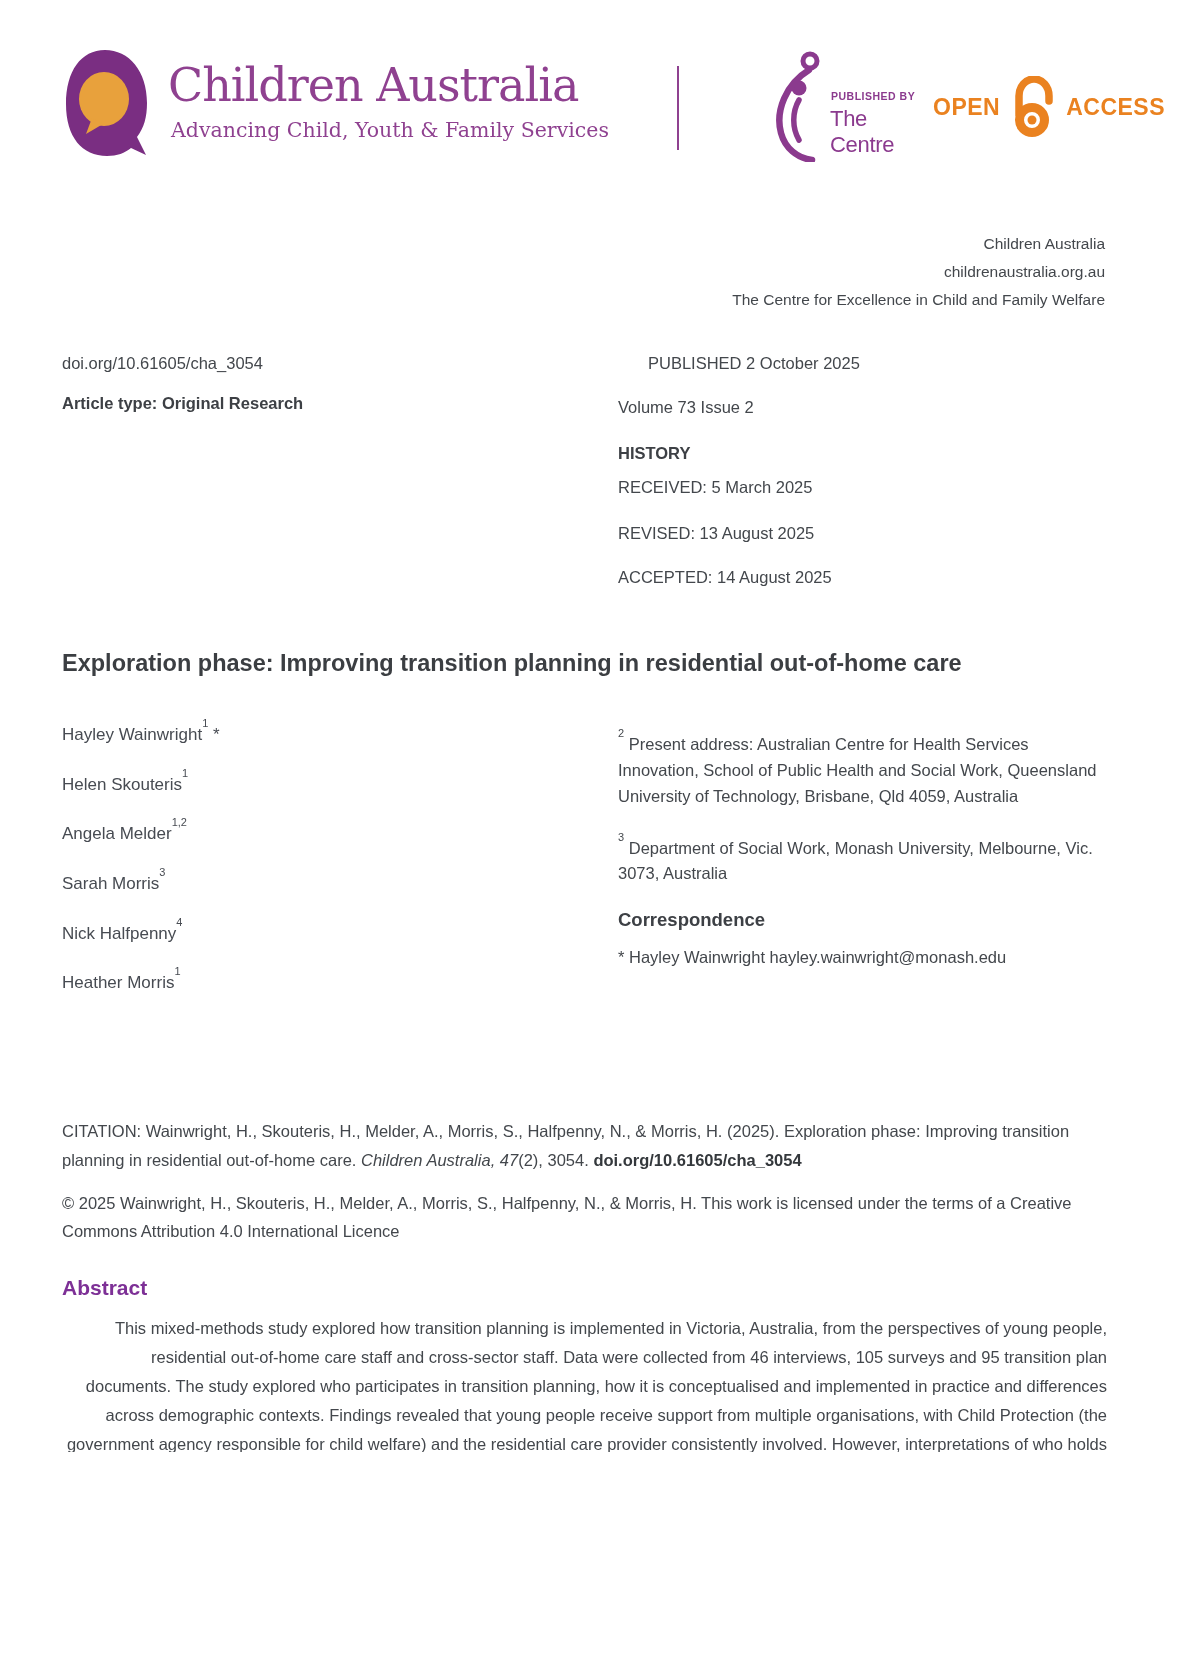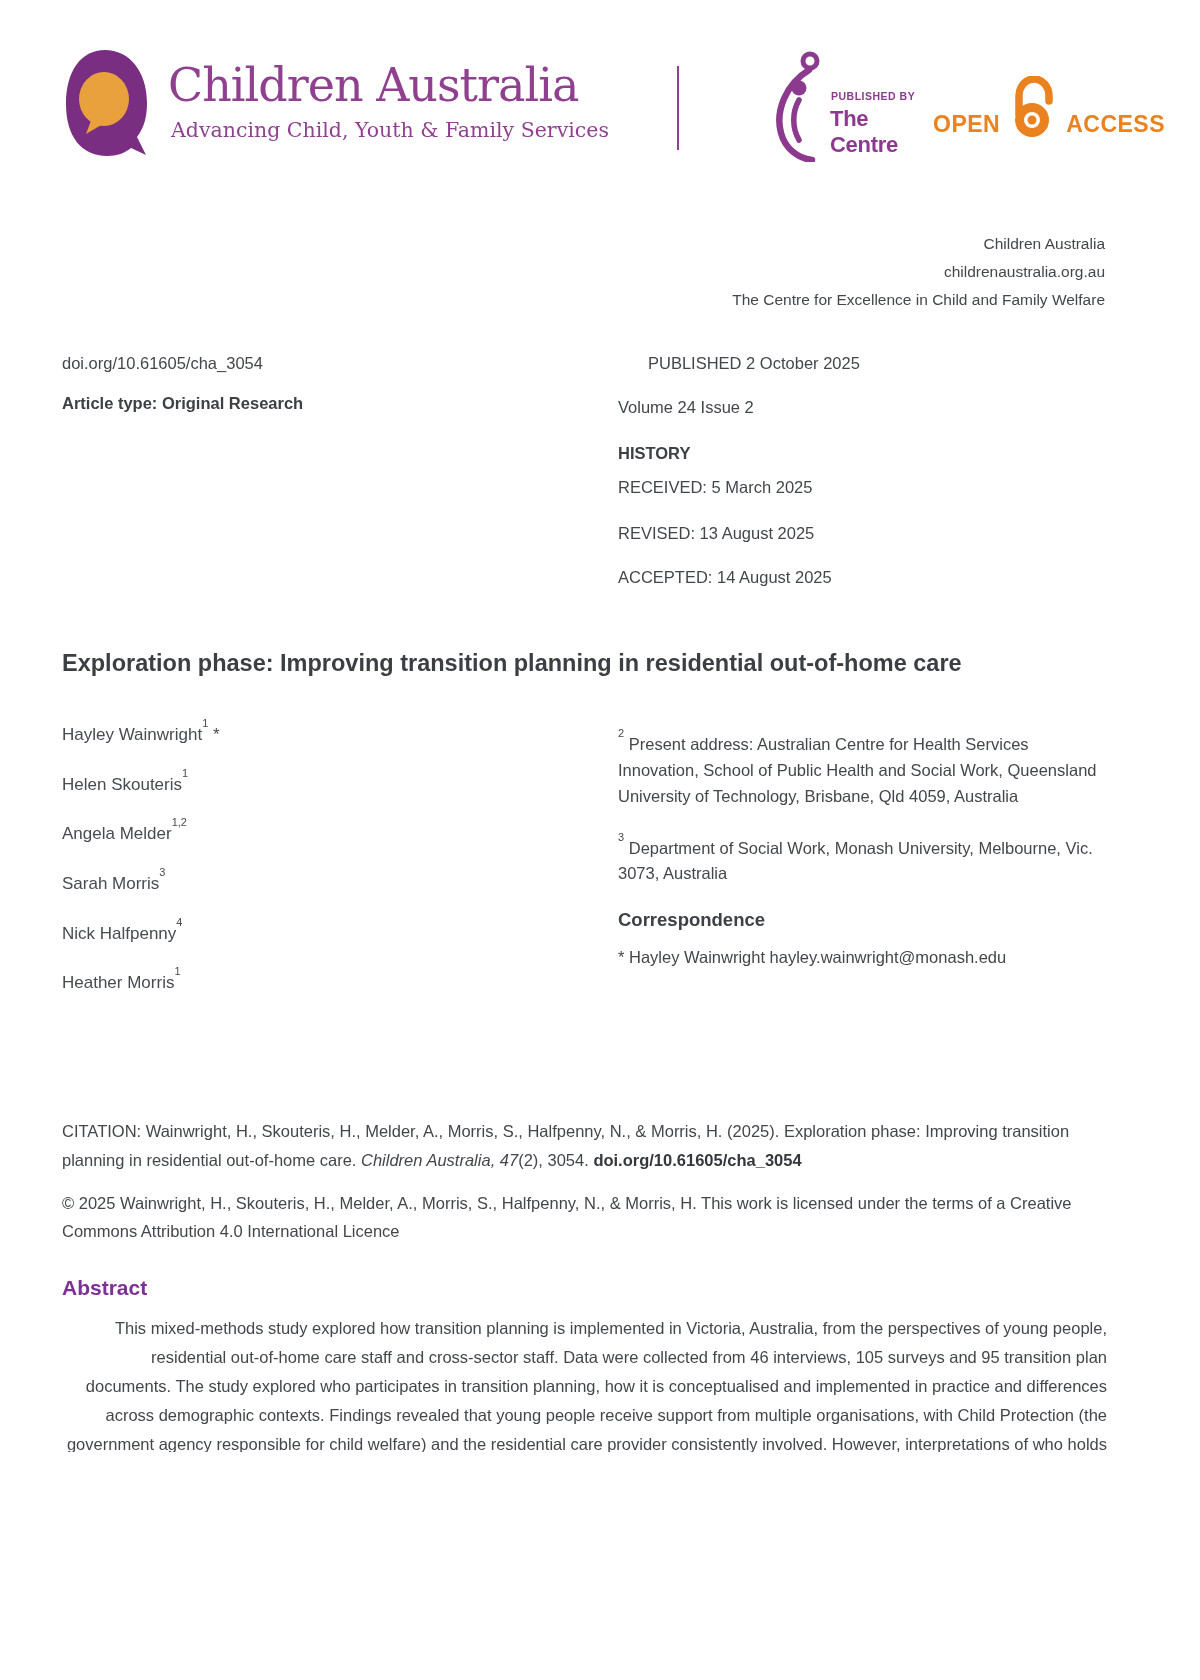--- a/index.html
+++ b/index.html
@@ -14,22 +14,22 @@
   .journal-title {
     font-family:"DejaVu Serif", serif; font-size:46px; color:#8f4190;
     letter-spacing:-1px; white-space:nowrap;
   }
   .journal-tagline {
     font-family:"DejaVu Serif", serif; font-size:20.5px; color:#8f4190;
     white-space:nowrap;
   }
   .header-divider { width:2px; height:84px; background:#8f4190; }
   .published-by { font-size:10.5px; letter-spacing:.5px; color:#8b3a8e; font-weight:bold; }
-  .centre-name { font-size:22px; line-height:26px; color:#8b3a8e; font-weight:bold; letter-spacing:-.3px; }
-  .oa-group { display:flex; align-items:flex-end; gap:7px; }
+  .centre-name { font-size:22px; line-height:26px; color:#8b3a8e; font-weight:normal; letter-spacing:-.3px; }
+  .oa-group { display:flex; align-items:center; gap:7px; }
   .oa-word { font-size:23px; font-weight:bold; color:#ea8220; letter-spacing:.5px; }
 
   
   .publisher-block { text-align:right; font-size:15.5px; line-height:28px; color:#43474c; }
 
   
   .meta-text { font-size:16.5px; color:#43474c; white-space:nowrap; }
   .meta-bold { font-weight:bold; color:#3d4045; }
 
   
@@ -93,21 +93,21 @@
   <div class="abs publisher-block" style="right:95px; top:230px;">
     <div>Children Australia</div>
     <div>childrenaustralia.org.au</div>
     <div>The Centre for Excellence in Child and Family Welfare</div>
   </div>
 
   <div class="abs meta-text" style="left:62px; top:354px;">doi.org/10.61605/cha_3054</div>
   <div class="abs meta-text meta-bold" style="left:62px; top:394px;">Article type: Original Research</div>
 
   <div class="abs meta-text" style="left:648px; top:354px;">PUBLISHED 2 October 2025</div>
-  <div class="abs meta-text" style="left:618px; top:398px;">Volume 24 Issue 2</div>
+  <div class="abs meta-text" style="left:618px; top:398px;">Volume 73 Issue 2</div>
   <div class="abs meta-text meta-bold" style="left:618px; top:444px;">HISTORY</div>
   <div class="abs meta-text" style="left:618px; top:478px;">RECEIVED: 5 March 2025</div>
   <div class="abs meta-text" style="left:618px; top:524px;">REVISED: 13 August 2025</div>
   <div class="abs meta-text" style="left:618px; top:568px;">ACCEPTED: 14 August 2025</div>
 
   <div class="abs article-title" style="left:62px; top:650px;">Exploration phase: Improving transition planning in residential out-of-home care</div>
 
   <div class="abs" style="left:62px; top:719px;">
     <div class="author-row"><span>Hayley Wainwright</span><sup class="s">1</sup><span> *</span></div>
     <div class="author-row"><span>Helen Skouteris</span><sup class="s">1</sup><span></span></div>

